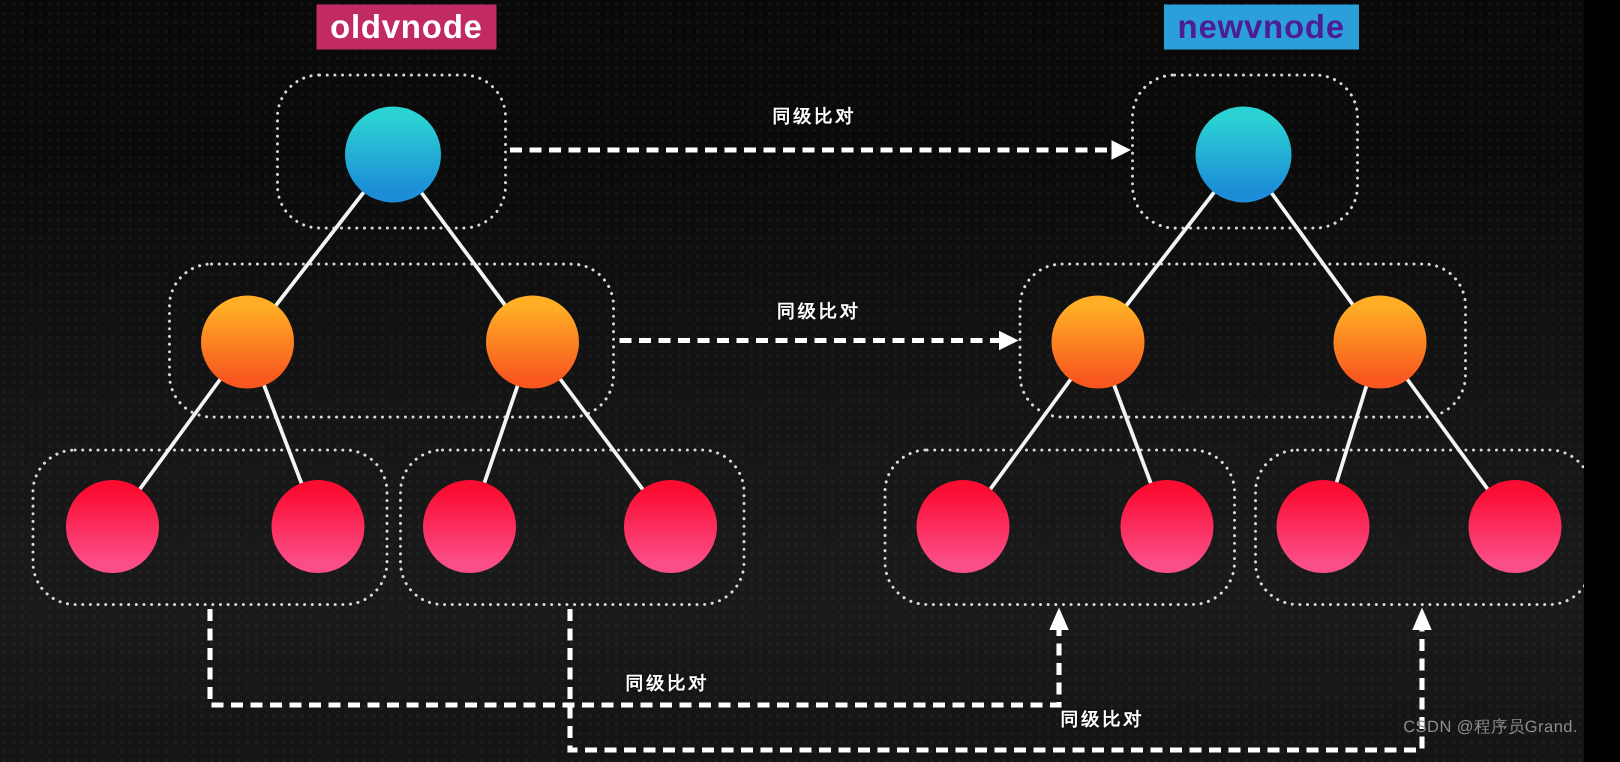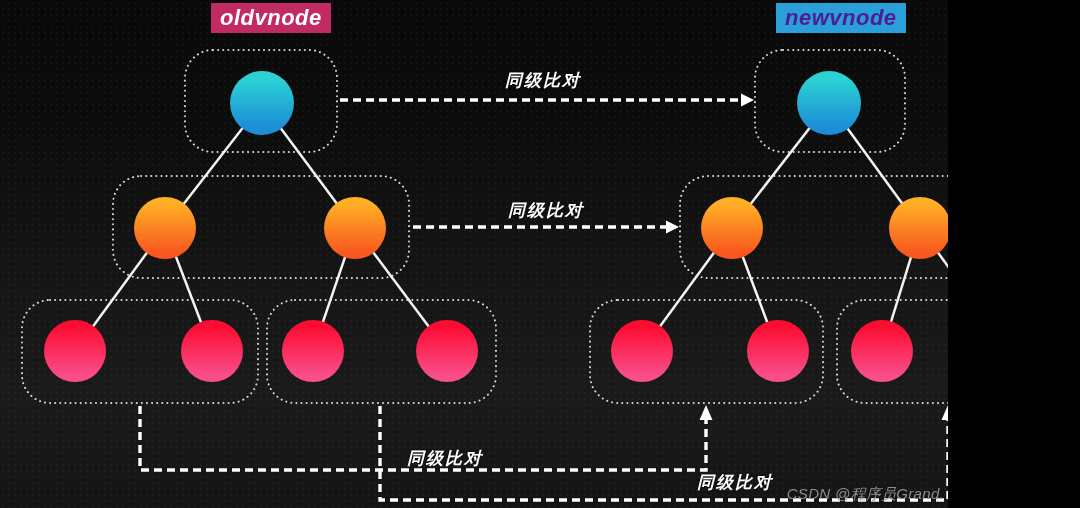--- a/index.html
+++ b/index.html
@@ -1,25 +1,24 @@
 <!DOCTYPE html>
 <html><head>
 <meta charset="utf-8">
 <style>
   html, body { margin: 0; padding: 0; background: #000; }
   .stage {
     position: relative;
-    width: 948px;
+    width: 1056px;
     height: 508px;
     overflow: hidden;
     font-family: "Liberation Sans", "DejaVu Sans", sans-serif;
     background:
       radial-gradient(circle, rgba(255,255,255,0.035) 1px, transparent 1.4px) 0 0 / 6px 6px,
       linear-gradient(180deg, #090909 0%, #0b0b0b 22%, #151515 55%, #1a1a1a 78%, #141414 100%);
-    font-style: italic;
   }
   .stage svg { position: absolute; left: 0; top: 0; }
 
   .dotbox {
     fill: none;
     stroke: #e9e9e9;
     stroke-width: 2;
     stroke-dasharray: 0.1 5;
     stroke-linecap: round;
     opacity: 0.92;
@@ -44,36 +43,36 @@
     letter-spacing: 0.5px;
     white-space: nowrap;
   }
   .pill-old { left: 211px; }
   .pill-new { left: 776px; }
 
   .cmp-label {
     position: absolute;
     transform: translateX(-50%);
     color: #ffffff;
-    font-size: 17px;
+    font-size: 12px;
     font-weight: bold;
     letter-spacing: 2px;
     white-space: nowrap;
     text-shadow: 0 0 2px rgba(0,0,0,0.8);
   }
   .cmp-root   { left: 543px; top: 69px; }
   .cmp-branch { left: 546px; top: 199px; }
   .cmp-leaf1  { left: 445px; top: 447px; }
   .cmp-leaf2  { left: 735px; top: 471px; }
 
   .watermark {
     position: absolute;
     right: 4px;
-    bottom: 4px;
-    font-size: 15px;
+    bottom: 16px;
+    font-size: 11px;
     color: #8d8d8d;
     letter-spacing: 0.3px;
   }
 </style>
 </head>
 <body>
 
 <div class="stage">
 
   <svg width="1080" height="508" viewBox="0 0 1080 508">

